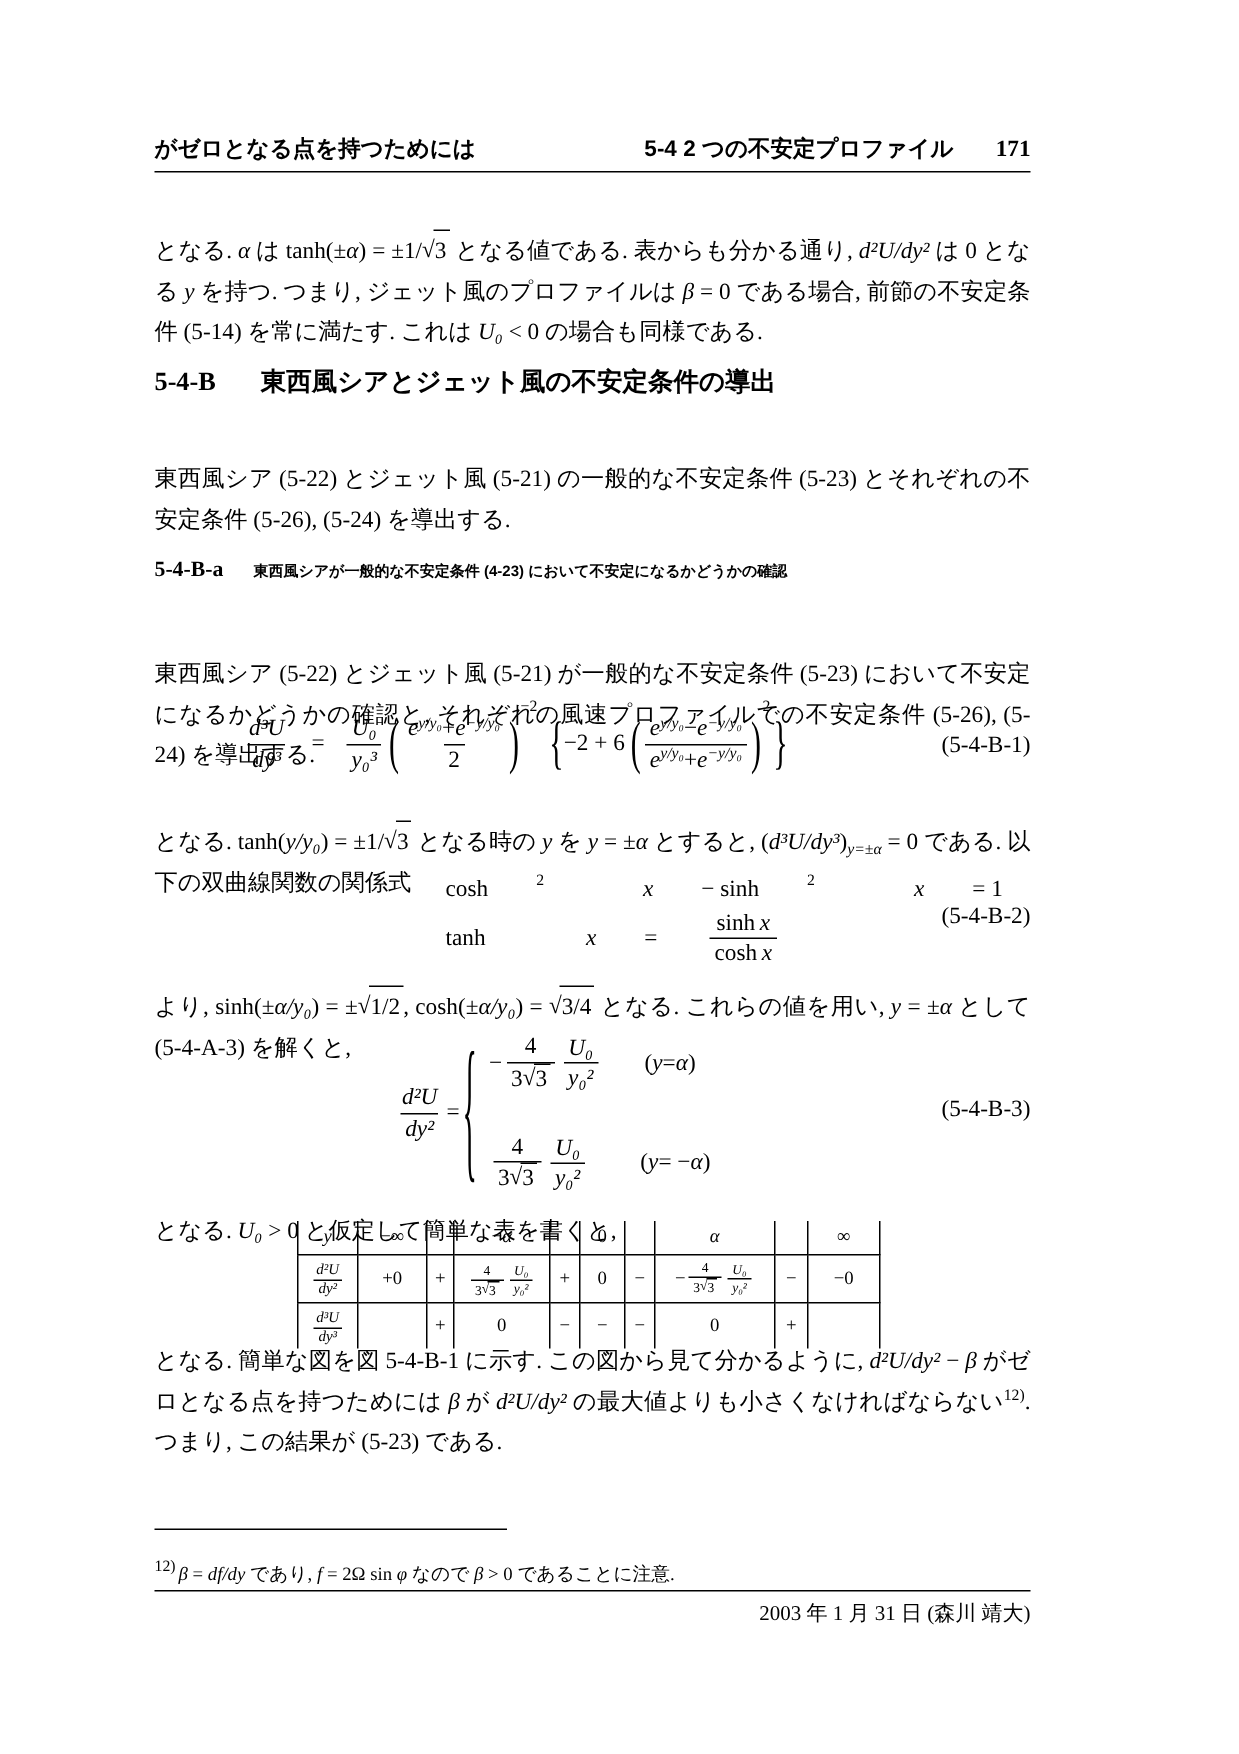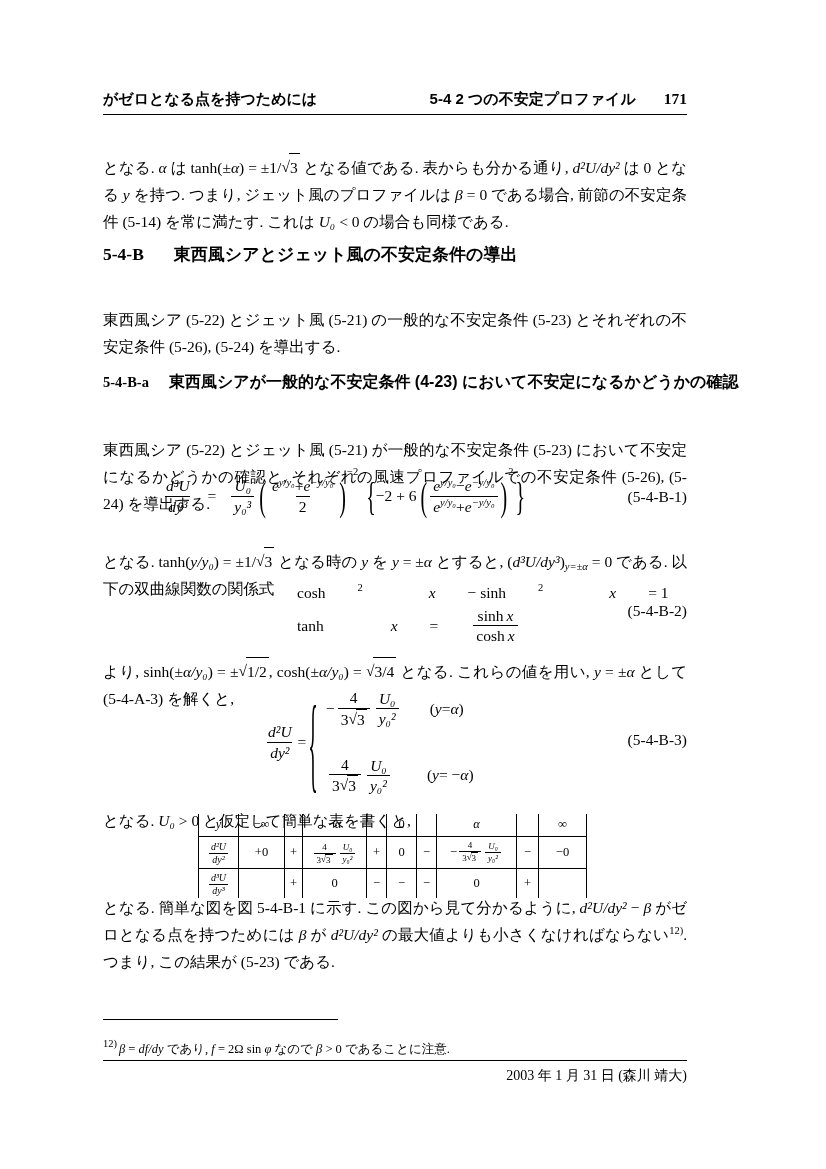--- a/index.html
+++ b/index.html
@@ -19,21 +19,21 @@
   .para{position:absolute;left:103px;width:584px;font-size:15.5px;line-height:27px;
         text-align:justify;}
 
   
   .sec-h{position:absolute;left:103px;display:flex;align-items:baseline;}
   .sec-num{font-weight:bold;}
   .sec-title{font-family:"Liberation Sans","DejaVu Sans",sans-serif;font-weight:bold;}
   .h-b{top:243px;font-size:17.5px;text-align:center;}
   .h-b .sec-title{margin-left:30px;font-size:17px;font-family:Liberation Serif, serif;}
   .h-ba{top:372px;font-size:14.5px;}
-  .h-ba .sec-title{margin-left:20px;font-size:16px;}
+  .h-ba .sec-title{margin-left:20px;font-size:10px;}
 
   
   .rm{font-style:normal;}
   .it{font-style:italic;}
   .mrow{display:inline-flex;align-items:center;white-space:nowrap;}
   .sp{display:inline-block;}
   .msup{font-size:10.5px;position:relative;top:-0.5em;line-height:1;}
   .msub{font-size:10.5px;position:relative;top:0.35em;line-height:1;}
   .frac{display:inline-flex;flex-direction:column;align-items:center;vertical-align:middle;
         margin:0 3px;line-height:1.25;}

